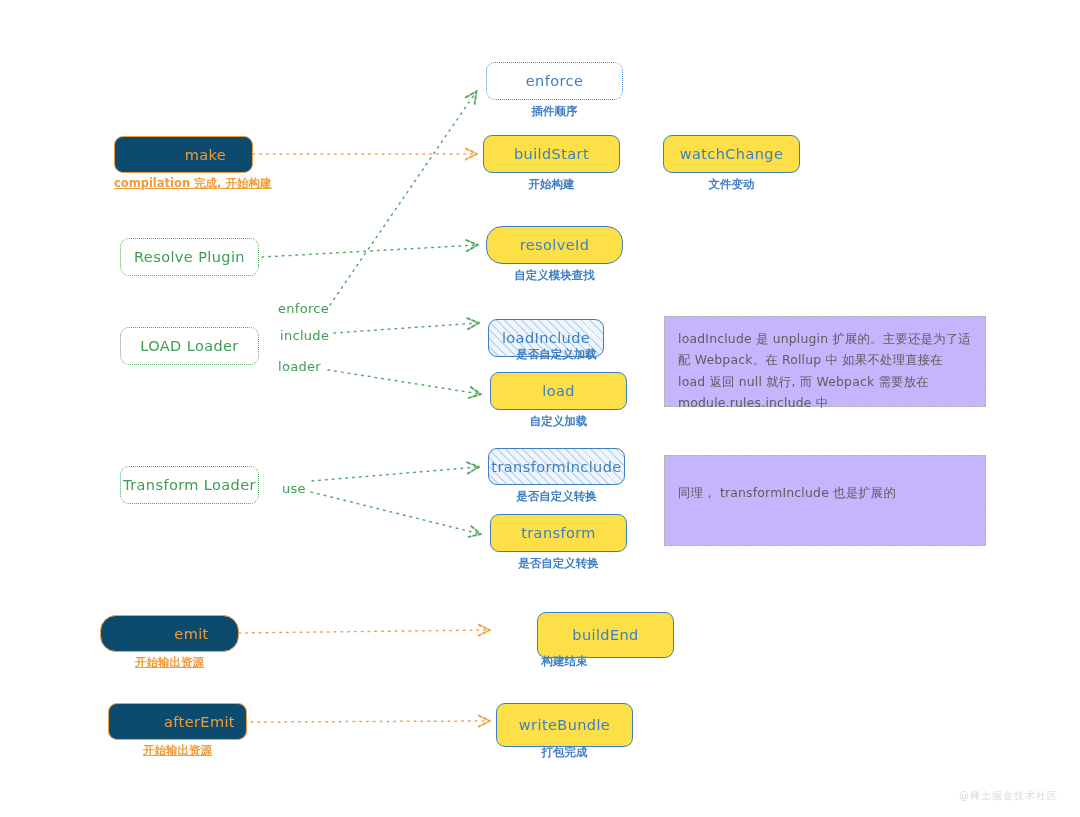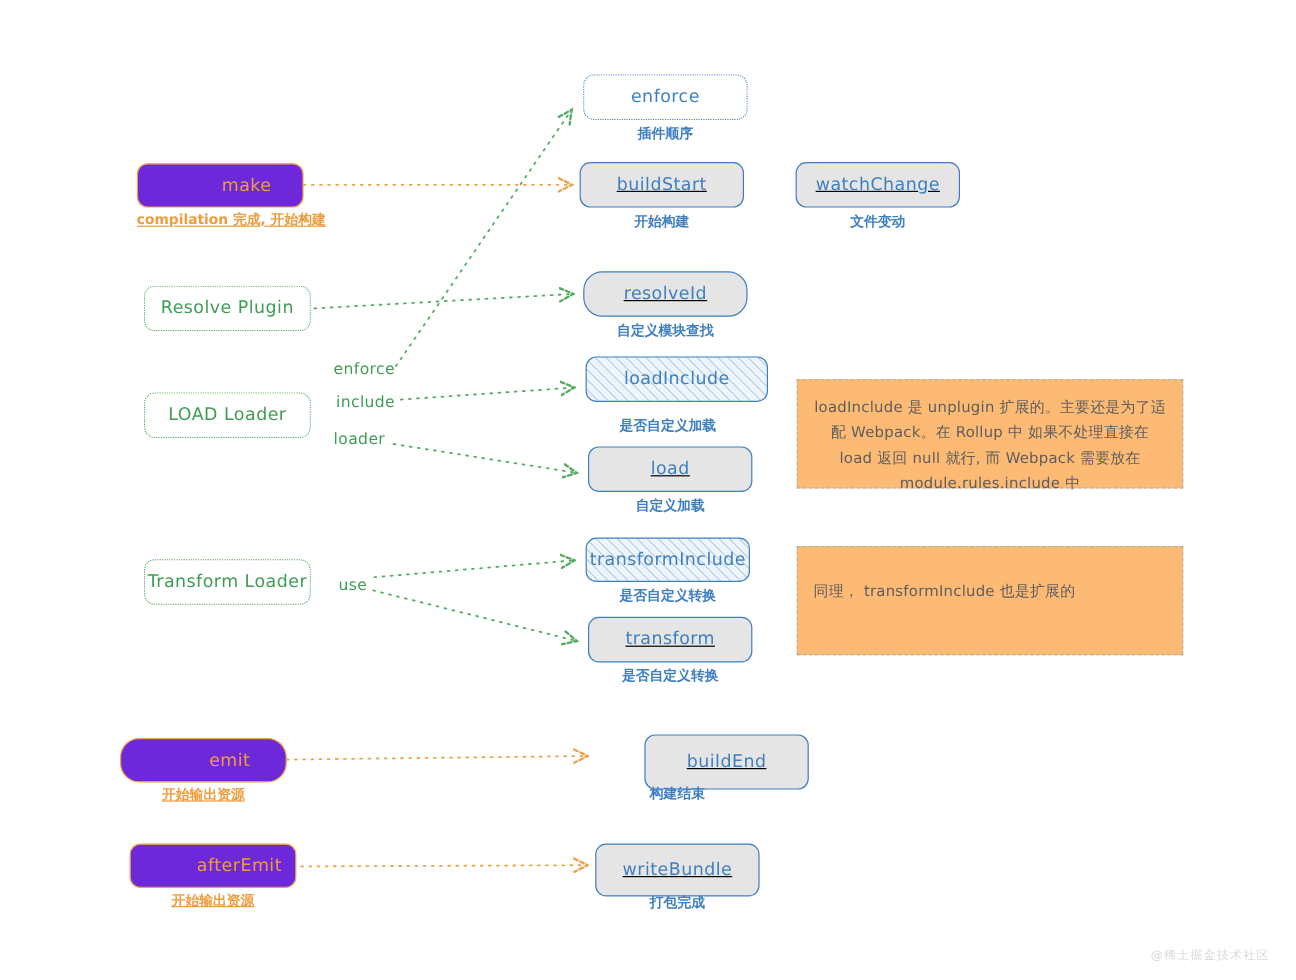--- a/index.html
+++ b/index.html
@@ -14,37 +14,37 @@
   .node{
     position:absolute;box-sizing:border-box;
     display:flex;align-items:center;justify-content:center;
     border-radius:9px;
   }
   .node .nlabel{
     font-family:"DejaVu Sans","Liberation Sans",sans-serif;
     font-size:14.5px;letter-spacing:.4px;white-space:nowrap;
   }
   
-  .blue{border:1.6px solid #3f7fc1;background:#e5e5e5;text-decoration:underline;}
+  .blue{border:1.6px solid #3f7fc1;background:#fde047;}
   .blue .nlabel{color:#3f7fc1;}
   
   .blue-dotted{border:1.8px dotted #4b86c6;background:#ffffff;}
   .blue-dotted .nlabel{color:#3f7fc1;}
   
   .hatched{
     border:1.6px solid #3f7fc1;
     background:
       repeating-linear-gradient(45deg,
         rgba(120,170,215,.40) 0px, rgba(120,170,215,.40) 1.2px,
         rgba(255,255,255,0) 1.2px, rgba(255,255,255,0) 6px),
       #eef5fc;
   }
   .hatched .nlabel{color:#3f7fc1;}
   
-  .orange{border:1.6px solid #f0a249;background:#6d28d9;padding-left:44px;}
+  .orange{border:1.6px solid #f0a249;background:#0c4a6e;padding-left:44px;}
   .orange .nlabel{color:#ef9c3c;}
   
   .green-dotted{border:1.8px dotted #56ab62;background:#ffffff;}
   .green-dotted .nlabel{color:#3f9c54;}
 
   .caption{
     position:absolute;text-align:center;white-space:nowrap;
     font-size:11.5px;font-weight:600;
   }
   .cap-blue{color:#3f7fc1;}
@@ -52,25 +52,24 @@
 
   .edge-label{
     position:absolute;white-space:nowrap;
     color:#3f9c54;font-size:13px;letter-spacing:.3px;
     font-family:"DejaVu Sans","Liberation Sans",sans-serif;
   }
 
   .note{
     position:absolute;box-sizing:border-box;
     border:1.4px dashed #b9b19a;
-    background:#fdba74;
+    background:#c4b5fd;
     padding:11px 13px 27px 13px;
     color:#5e5e5e;font-size:12.4px;line-height:1.72;
     letter-spacing:.2px;
-    text-align:center;
   }
   .note.mid{display:flex;align-items:center;}
 
   .watermark{
     position:absolute;right:22px;bottom:14px;
     color:#d8d8d8;font-size:10px;letter-spacing:1px;
   }
 </style>
 </head>
 <body>
@@ -154,21 +153,21 @@
   <div class="node blue" style="left:663px;top:135px;width:137px;height:38px;">
     <span class="nlabel">watchChange</span>
   </div>
   <div class="caption cap-blue" style="left:663px;top:177px;width:137px;">文件变动</div>
 
   <div class="node blue" style="left:486px;top:226px;width:137px;height:38px;border-radius:16px;">
     <span class="nlabel">resolveId</span>
   </div>
   <div class="caption cap-blue" style="left:486px;top:268px;width:137px;">自定义模块查找</div>
 
-  <div class="node hatched" style="left:488px;top:297px;width:152px;height:38px;">
+  <div class="node hatched" style="left:488px;top:319px;width:116px;height:38px;">
     <span class="nlabel">loadInclude</span>
   </div>
   <div class="caption cap-blue" style="left:488px;top:347px;width:137px;">是否自定义加载</div>
 
   <div class="node blue" style="left:490px;top:372px;width:137px;height:38px;align-items:center;">
     <span class="nlabel">load</span>
   </div>
   <div class="caption cap-blue" style="left:490px;top:414px;width:137px;">自定义加载</div>
 
   <div class="node hatched" style="left:488px;top:448px;width:137px;height:37px;">

